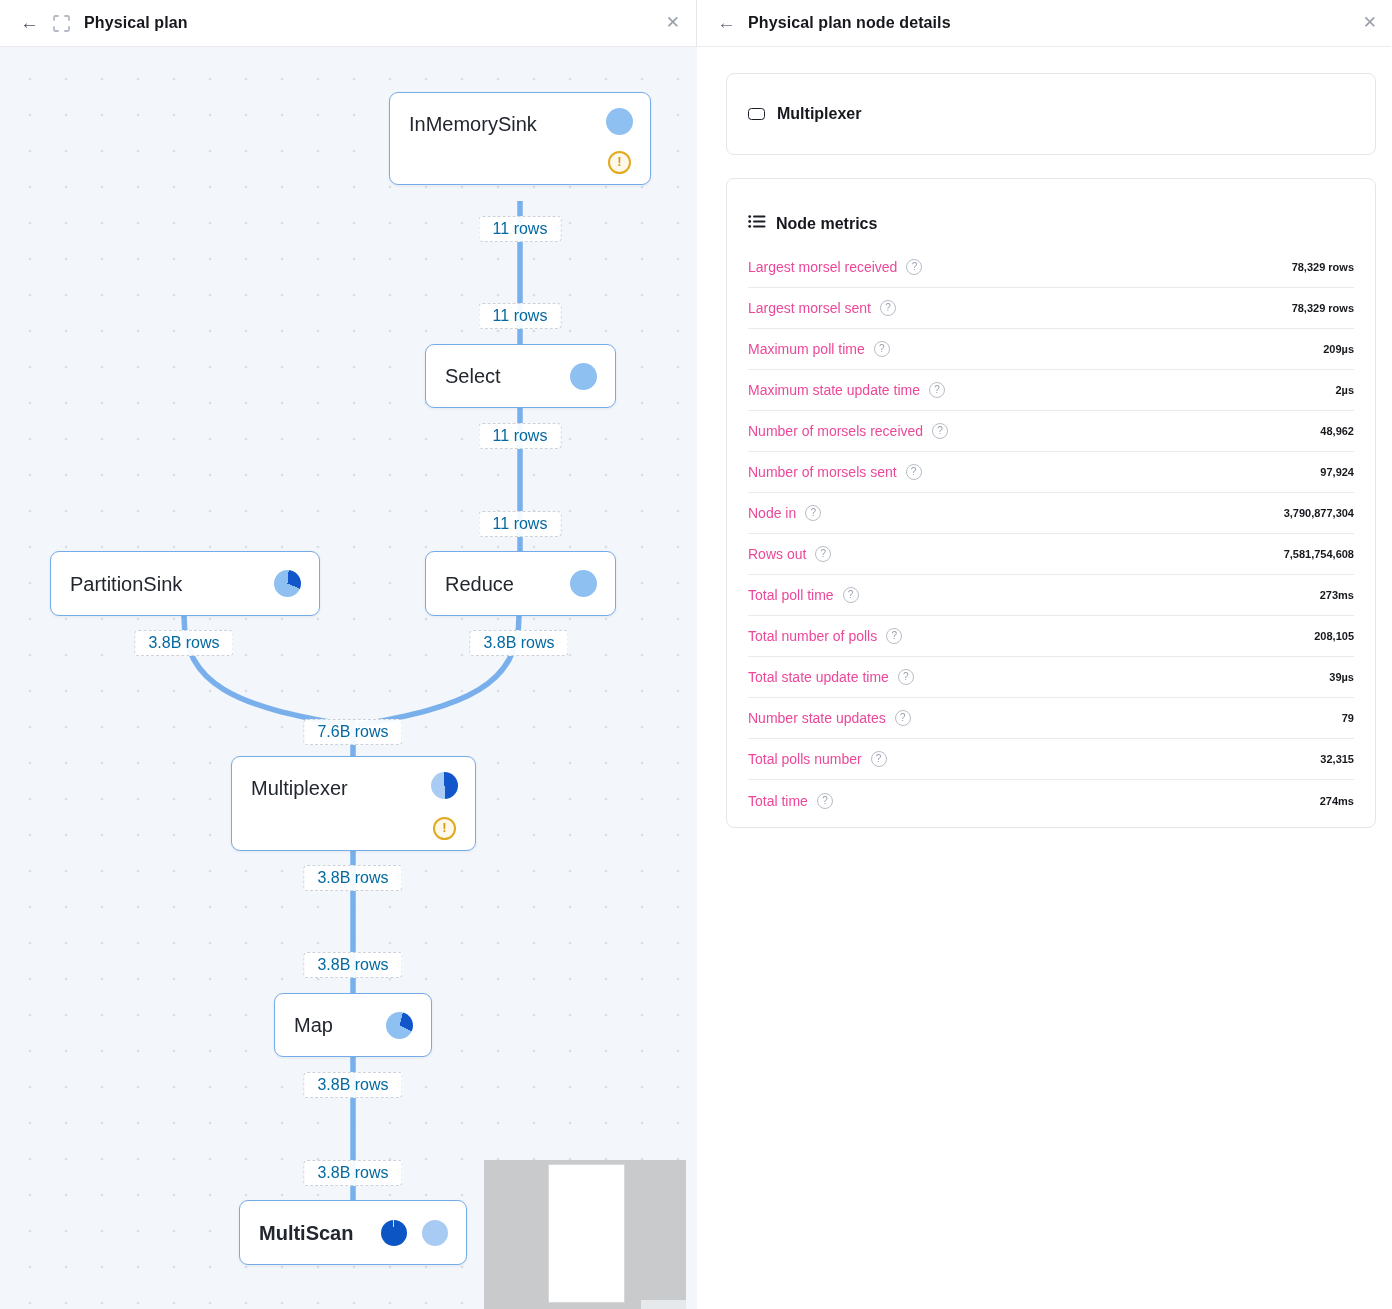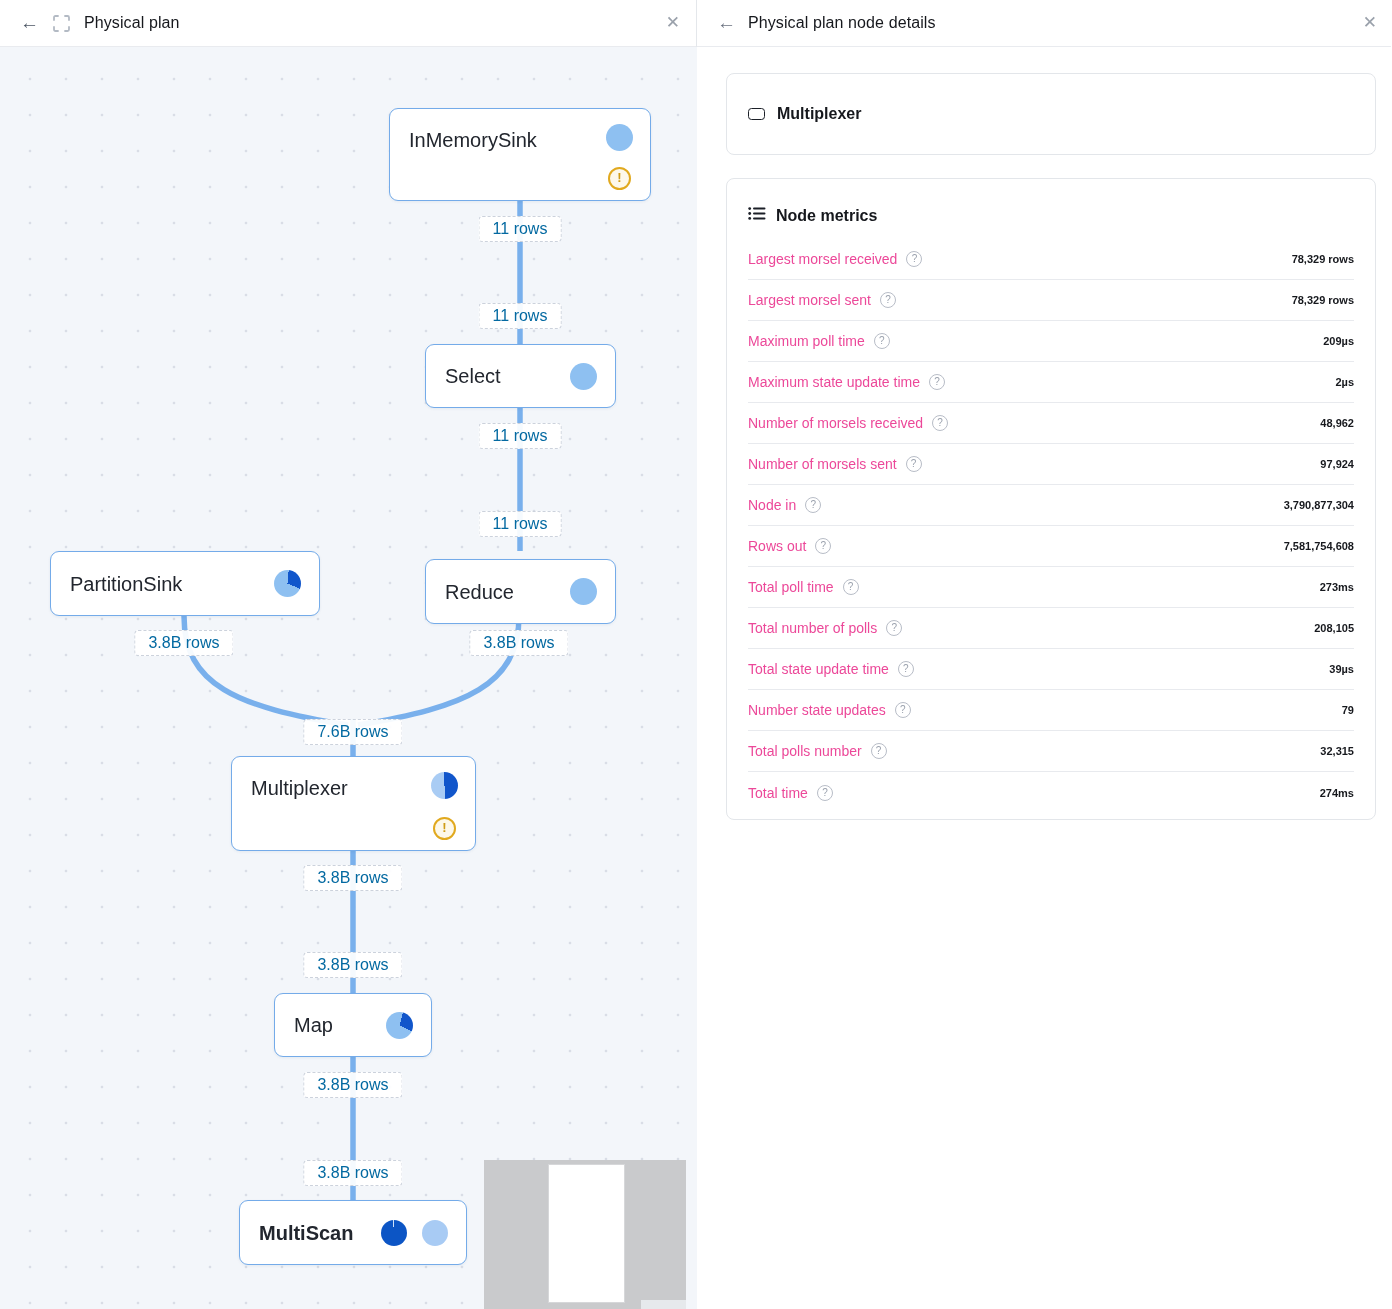--- a/index.html
+++ b/index.html
@@ -2,21 +2,21 @@
 <html><head>
 <meta charset="utf-8">
 <style>
   * { margin:0; padding:0; box-sizing:border-box; }
   html,body { width:1392px; height:1309px; overflow:hidden; font-family:"Liberation Sans", sans-serif; background:#fff; }
   .app { display:flex; width:1392px; height:1309px; }
 
   
   .left-panel { position:relative; width:697px; height:1309px; border-right:1px solid #e4e7eb; background:#f3f6fa; }
   .panel-header { position:relative; height:47px; background:#ffffff; border-bottom:1px solid #e9ebef; display:flex; align-items:center; }
-  .hdr-title { font-size:16px; font-weight:400; color:#16181d; letter-spacing:.1px; }
+  .hdr-title { font-size:16px; font-weight:700; color:#16181d; letter-spacing:.1px; }
   .icon-btn { background:none; border:none; cursor:pointer; display:flex; align-items:center; justify-content:center; padding:0; }
   .back-glyph { font-size:19px; color:#4b5563; }
   .close-glyph { font-size:17px; color:#9aa1ab; }
   .left-panel .panel-header { padding:0 20px; gap:14px; }
   .left-panel .close-btn { position:absolute; right:16px; top:12px; }
   .expand-icon svg { display:block; }
 
   .canvas { position:absolute; left:0; top:47px; width:697px; height:1262px;
     background-color:#f3f6fa;
     background-image:radial-gradient(circle, #d9dde6 1.5px, rgba(0,0,0,0) 1.6px);
@@ -43,21 +43,21 @@
   .right-panel { position:relative; width:694px; height:1309px; background:#ffffff; }
   .right-panel .panel-header { padding:0 20px; gap:12px; }
   .right-panel .close-btn { position:absolute; right:14px; top:12px; }
   .rp-content { padding:26px 15px 0 29px; }
 
   .card { border:1px solid #e3e6ea; border-radius:8px; background:#fff; }
   .node-card { height:82px; display:flex; align-items:center; padding:0 21px; gap:12px; margin-bottom:23px; }
   .rect-icon { width:17px; height:12px; border:1.8px solid #1b1f27; border-radius:3.5px; }
   .card-title { font-size:16px; font-weight:700; color:#16181d; }
 
-  .metrics-card { padding:3px 0 6px 0; }
+  .metrics-card { padding:11px 0 6px 0; }
   .metrics-head { display:flex; align-items:center; gap:10px; padding:24px 21px 14px 21px; }
   .metric-row { display:flex; align-items:center; justify-content:space-between; height:41px;
     margin:0 21px; border-bottom:1px solid #e8eaee; }
   .metric-row:last-child { border-bottom:none; }
   .m-label-wrap { display:flex; align-items:center; gap:9px; }
   .m-label { font-size:14px; color:#ec4899;text-align:right; }
   .help-icon { width:16px; height:16px; border-radius:50%; border:1.4px solid #b8bdc7; color:#9aa1ad;
     font-size:10px; line-height:13px; text-align:center; display:inline-block; cursor:pointer; }
   .m-value { font-size:11px; font-weight:700; color:#16181d; }
 </style>
@@ -93,37 +93,37 @@
           <path d="M520 154 V297"></path>
           <path d="M520 361 V504"></path>
           <path d="M184 569 C184 638 236 660 348 678"></path>
           <path d="M519 569 C519 638 466 660 358 678"></path>
           <path d="M353 672 V709"></path>
           <path d="M353 804 V946"></path>
           <path d="M353 1010 V1153"></path>
         </g>
       </svg>
 
-      <div class="pnode tall" style="left:389px; top:61px; width:262px; height:93px;">
+      <div class="pnode tall" style="left:389px; top:45px; width:262px; height:93px;">
         <span class="ntitle">InMemorySink</span>
         <span class="circ" style="right:17px; top:15px; width:27px; height:27px; background:#8ec0f1;"></span>
         <span class="warn" style="right:19px; top:58px;">!</span>
       </div>
 
       <div class="pnode row" style="left:50px; top:504px; width:270px; height:65px;">
         <span class="ntitle">PartitionSink</span>
         <span class="circ" style="right:18px; top:18px; width:27px; height:27px; background:conic-gradient(from 5deg, #1156cb 0 30%, #8ec0f1 30% 100%);"></span>
       </div>
 
       <div class="pnode row" style="left:425px; top:297px; width:191px; height:64px;">
         <span class="ntitle">Select</span>
         <span class="circ" style="right:18px; top:18px; width:27px; height:27px; background:#8ec0f1;"></span>
       </div>
 
-      <div class="pnode row" style="left:425px; top:504px; width:191px; height:65px;margin-top:8px;">
+      <div class="pnode row" style="left:425px; top:504px; width:191px; height:65px;">
         <span class="ntitle">Reduce</span>
         <span class="circ" style="right:18px; top:18px; width:27px; height:27px; background:#8ec0f1;"></span>
       </div>
 
       <div class="pnode tall" style="left:231px; top:709px; width:245px; height:95px;">
         <span class="ntitle">Multiplexer</span>
         <span class="circ" style="right:17px; top:15px; width:27px; height:27px; background:conic-gradient(from 0deg, #1156cb 0 50%, #a9ccf4 50% 100%);"></span>
         <span class="warn" style="right:19px; top:60px;">!</span>
       </div>
 

